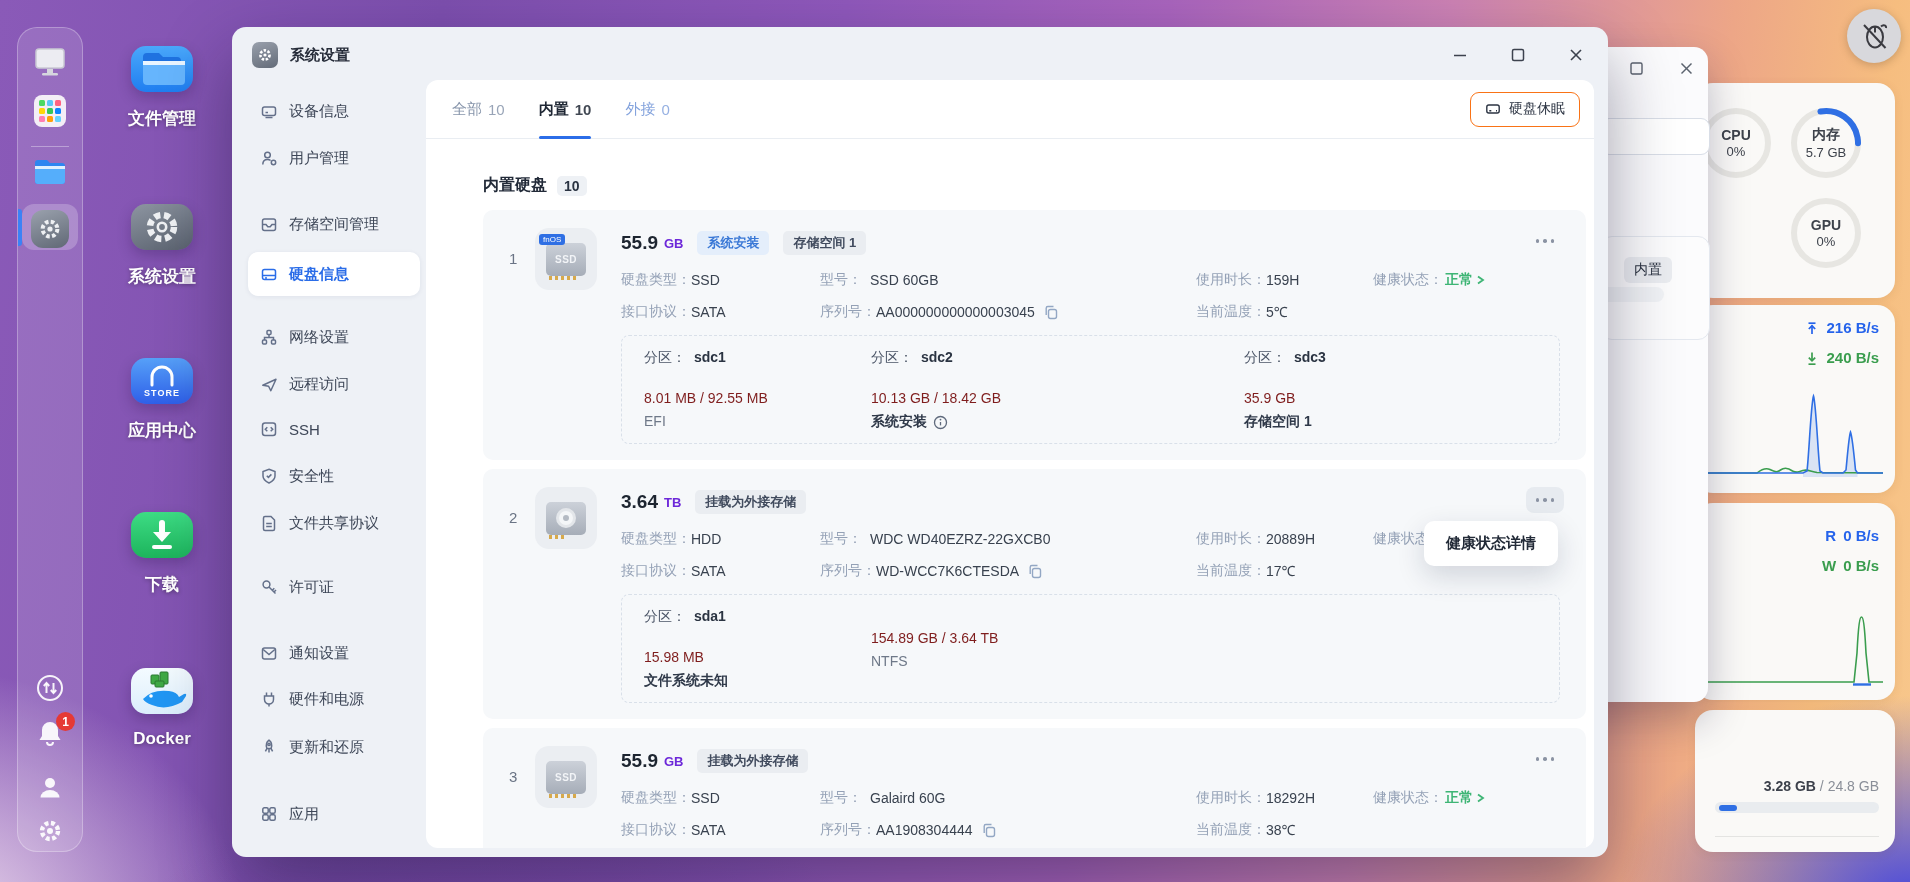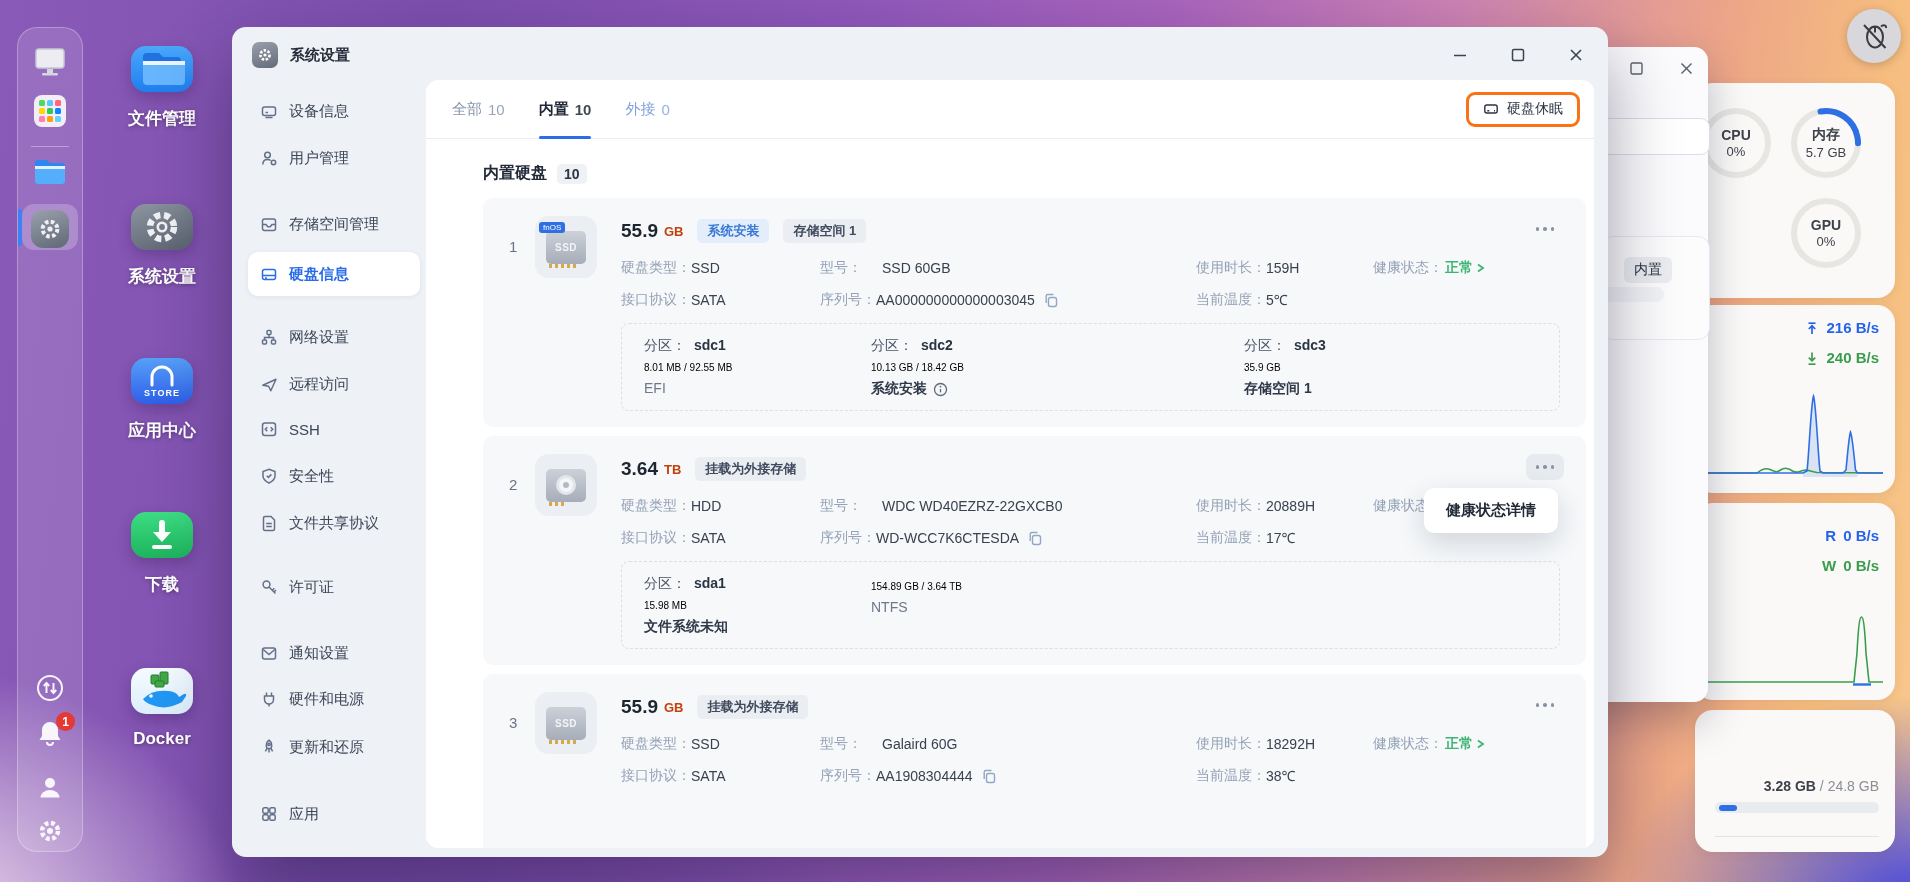--- a/index.html
+++ b/index.html
@@ -48,53 +48,53 @@
 .si.active{background:#fff;color:#2b6de8;font-weight:700;box-shadow:0 1px 5px rgba(30,40,80,.07);height:44px}
 .si svg{flex:0 0 auto}
 
 .panel{position:absolute;left:194px;top:53px;right:14px;bottom:9px;background:#fff;border-radius:12px;overflow:hidden}
 .tabbar{position:absolute;left:0;top:0;right:0;height:59px;border-bottom:1px solid #e9edf2;display:flex;align-items:center;padding:0 14px 0 26px}
 .tab{display:flex;gap:6px;font-size:15px;margin-right:34px;cursor:pointer;position:relative;height:59px;align-items:center}
 .tab .n{opacity:.85}
 .tab.t0{color:#8795ab}.tab.t2{color:#84a3dd}
 .tab.active{color:#1f2734;font-weight:700}
 .tab.active:after{content:"";position:absolute;left:0;right:0;bottom:0;height:3px;border-radius:2px;background:#2b6de8}
-.sleepbtn{margin-left:auto;height:35px;border:3px solid #f97316;border-radius:9px;background:#fff;display:flex;align-items:center;gap:8px;padding:0 14px;font-size:14px;color:#2b3342;cursor:pointer}
+.sleepbtn{margin-left:auto;height:35px;border:1px solid #f97316;border-radius:9px;background:#fff;display:flex;align-items:center;gap:8px;padding:0 14px;font-size:14px;color:#2b3342;cursor:pointer}
 .content{position:absolute;left:57px;right:8px;top:59px;bottom:0;overflow:hidden}
-.sechead{margin-top:24px;display:flex;align-items:center;gap:10px}
+.sechead{margin-top:36px;display:flex;align-items:center;gap:10px}
 .sechead .t{font-size:16px;font-weight:700;color:#222a38}
 .sechead .c{font-size:14px;font-weight:700;color:#2b3442;background:#eef1f5;border-radius:5px;padding:2px 7px}
 
 .card{position:relative;margin-top:14px;background:#f6f8fa;border-radius:10px;padding:18px 20px 16px 26px;display:flex;gap:0}
 .cidx{width:26px;padding-top:22px;font-size:15px;color:#6a7485}
 .dicon{width:62px;height:62px;border-radius:14px;background:#ebeef2;display:flex;align-items:center;justify-content:center;position:relative;flex:0 0 auto}
 .drivebody{width:40px;height:33px;border-radius:5px;background:linear-gradient(180deg,#ccd1d9,#a6adb8);position:relative;display:flex;align-items:center;justify-content:center}
 .drivebody .pins{position:absolute;left:3px;bottom:-4px;width:30px;height:4px;background:repeating-linear-gradient(90deg,#d7a94b 0 3px,transparent 3px 6px)}
 .ssdtxt{color:#f2f4f7;font-size:10px;font-weight:700;letter-spacing:.5px}
 .fnos{position:absolute;top:6px;left:4px;background:#2f6fe4;color:#fff;font-size:8px;font-weight:400;padding:1px 4px;border-radius:3px;z-index:2}
 .platter{width:20px;height:20px;border-radius:50%;background:#f4f6f8;border:3px solid #e3e6ea;display:flex;align-items:center;justify-content:center}
 .platter i{width:6px;height:6px;border-radius:50%;background:#b4bac3;display:block}
 .cbody{flex:1;padding-left:24px;min-width:0}
 .sizerow{display:flex;align-items:center;gap:10px;height:30px}
 .size{font-size:19px;font-weight:700;color:#1d2530}
-.unit{font-size:13px;font-weight:700;color:#c2410c;margin-left:-4px}
+.unit{font-size:13px;font-weight:700;color:#6d28d9;margin-left:-4px}
 .badge{font-size:13px;font-weight:600;padding:3px 10px;border-radius:5px;margin-left:4px}
 .badge.b{background:#e4eefb;color:#3a78d6}
 .badge.g{background:#eaedf1;color:#414b5e}
 .frow{display:grid;grid-template-columns:199px 376px 177px 1fr;margin-top:13px;align-items:center}
 .fl{font-size:14px;color:#94a1b6}
 .fv{font-size:14px;color:#39424f}
-.gapv{margin-left:20px}
+.gapv{margin-left:8px}
 .cell{display:flex;align-items:center;white-space:nowrap;overflow:hidden}
 .hv{font-size:14px;font-weight:700;color:#3eb575;margin-left:2px}
 .cpy{margin-left:8px;cursor:pointer;display:inline-flex}
 .pbox{margin-top:14px;margin-right:6px;border:1.5px dashed #d9e0e9;border-radius:8px;padding:12px 0 12px 22px;display:grid;grid-template-columns:227px 373px 1fr}
 .pl{font-size:14px;color:#4a5466}
 .pn{font-size:14px;font-weight:700;color:#2b3442;margin-left:8px}
-.ps{font-size:10px;color:#000000;margin-top:7px}
+.ps{font-size:14px;color:#7f1d1d;margin-top:23px}
 .pf{font-size:14px;color:#6e7888;margin-top:7px;display:flex;align-items:center;gap:6px}
 .pf.strong{color:#2f3949;font-weight:700}
 .dots{position:absolute;right:22px;top:18px;width:38px;height:26px;border-radius:8px;display:flex;align-items:center;justify-content:center;gap:4px;cursor:pointer}
 .dots i{width:3.5px;height:3.5px;border-radius:50%;background:#8b93a3;display:block}
 .dots.hl{background:#e7ebf0}
 .popup{position:absolute;right:28px;top:52px;background:#fff;border-radius:10px;box-shadow:0 10px 28px rgba(20,30,60,.16);padding:13px 22px;font-size:15px;font-weight:600;color:#232b38;z-index:6;white-space:nowrap;cursor:pointer}
 
 .corner{position:absolute;left:1847px;top:9px;width:54px;height:54px;border-radius:50%;background:#d8d8dc;box-shadow:0 2px 8px rgba(60,40,20,.25);display:flex;align-items:center;justify-content:center;cursor:pointer}
 </style>
 </head>

